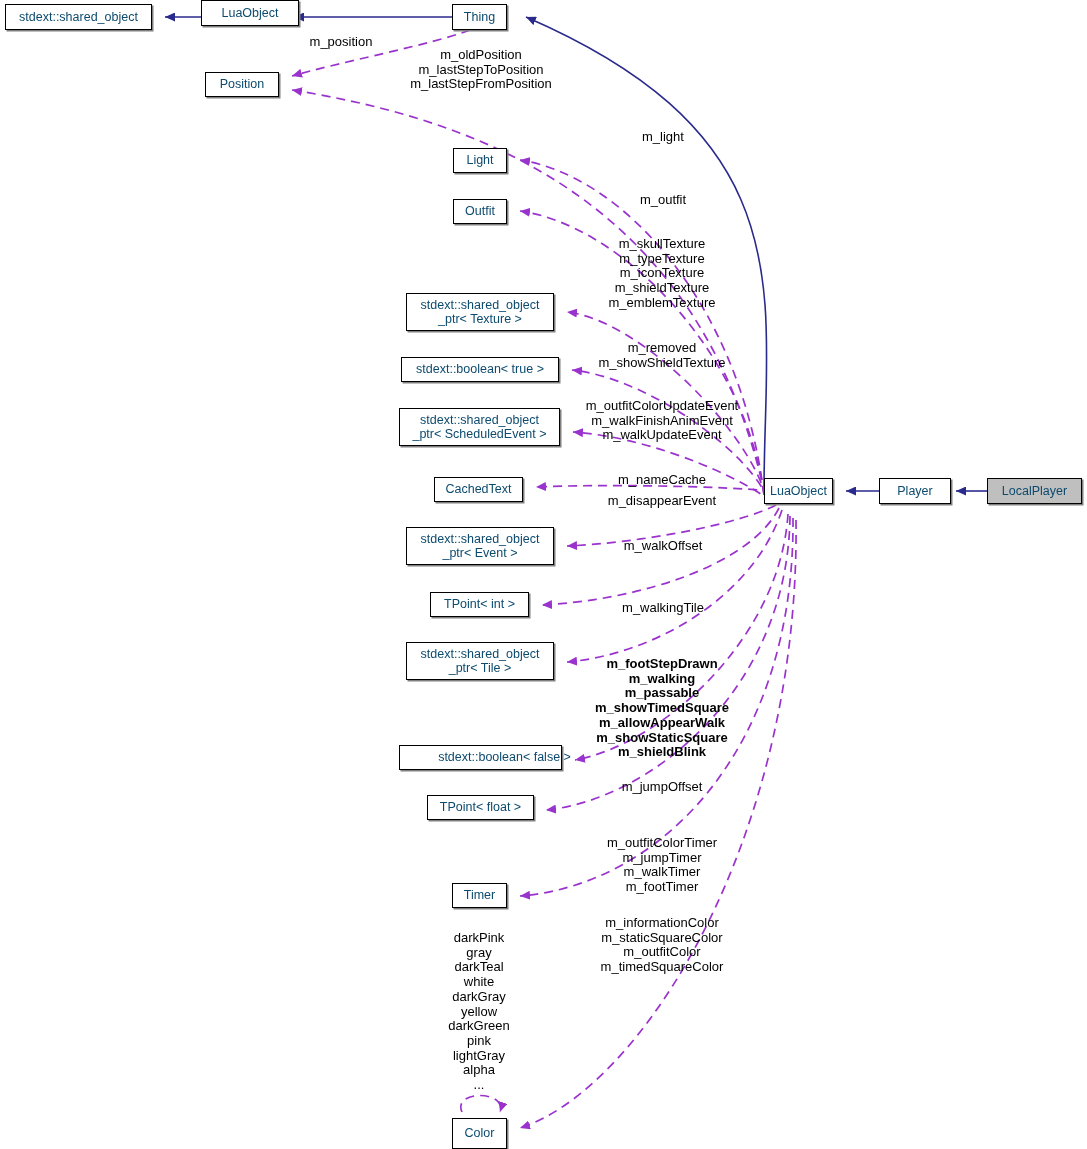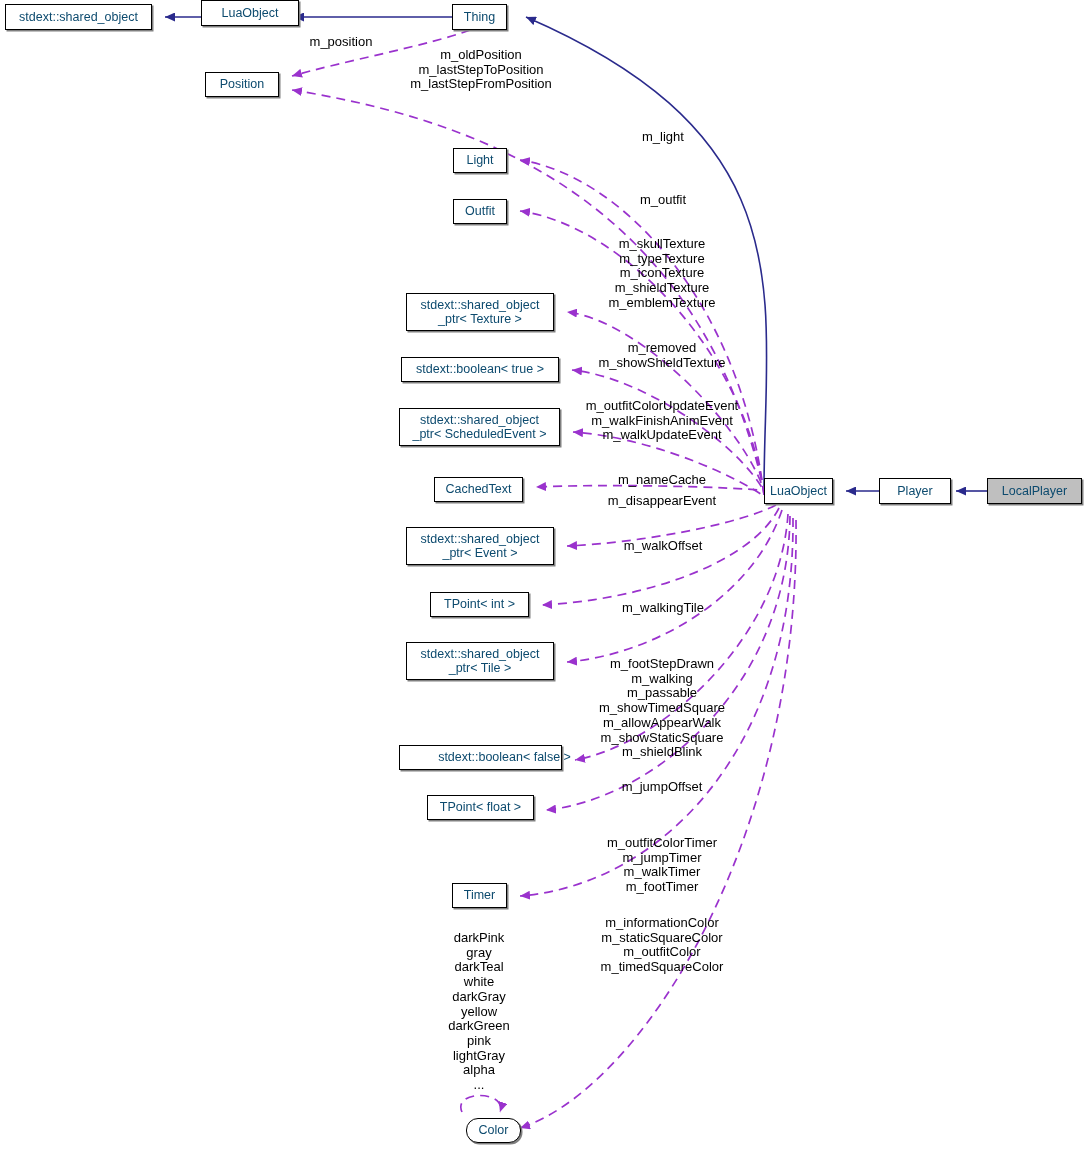--- a/index.html
+++ b/index.html
@@ -111,21 +111,21 @@
 _ptr&lt; ScheduledEvent &gt;</div>
       <div class="node" style="left: 434px; top: 477px; width: 89px; height: 25px;">CachedText</div>
       <div class="node" style="left: 406px; top: 527px; width: 148px; height: 38px;">stdext::shared_object
 _ptr&lt; Event &gt;</div>
       <div class="node" style="left: 430px; top: 592px; width: 99px; height: 25px;">TPoint&lt; int &gt;</div>
       <div class="node" style="left: 406px; top: 642px; width: 148px; height: 38px;">stdext::shared_object
 _ptr&lt; Tile &gt;</div>
       <div class="node" style="left: 399px; top: 745px; width: 163px; height: 25px; padding-left: 48px;">stdext::boolean&lt; false &gt;</div>
       <div class="node" style="left: 427px; top: 795px; width: 107px; height: 25px;">TPoint&lt; float &gt;</div>
       <div class="node" style="left: 452px; top: 883px; width: 55px; height: 25px;">Timer</div>
-      <div class="node" style="left: 466px; top: 1118px; width: 55px; height: 25px; border-radius: 12px;">Color</div>
+      <div class="node" style="left: 452px; top: 1118px; width: 55px; height: 31px;">Color</div>
       <div class="node" style="left: 764px; top: 478px; width: 69px; height: 26px;">LuaObject</div>
       <div class="node" style="left: 879px; top: 478px; width: 72px; height: 26px;">Player</div>
       <div class="node highlight" style="left: 987px; top: 478px; width: 95px; height: 26px;">LocalPlayer</div>
     </div>
 
   <div id="labels-layer">
       <div class="edge-label" style="left: 341px; top: 35px;">m_position</div>
       <div class="edge-label" style="left: 481px; top: 48px;">m_oldPosition
 m_lastStepToPosition
 m_lastStepFromPosition</div>
@@ -138,21 +138,21 @@
 m_emblemTexture</div>
       <div class="edge-label" style="left: 662px; top: 341px;">m_removed
 m_showShieldTexture</div>
       <div class="edge-label" style="left: 662px; top: 399px;">m_outfitColorUpdateEvent
 m_walkFinishAnimEvent
 m_walkUpdateEvent</div>
       <div class="edge-label" style="left: 662px; top: 473px;">m_nameCache</div>
       <div class="edge-label" style="left: 662px; top: 494px;">m_disappearEvent</div>
       <div class="edge-label" style="left: 663px; top: 539px;">m_walkOffset</div>
       <div class="edge-label" style="left: 663px; top: 601px;">m_walkingTile</div>
-      <div class="edge-label" style="left: 662px; top: 657px;">m_footStepDrawn
+      <div class="edge-label" style="left: 662px; top: 657px; font-weight: bold;">m_footStepDrawn
 m_walking
 m_passable
 m_showTimedSquare
 m_allowAppearWalk
 m_showStaticSquare
 m_shieldBlink</div>
       <div class="edge-label" style="left: 662px; top: 780px;">m_jumpOffset</div>
       <div class="edge-label" style="left: 662px; top: 836px;">m_outfitColorTimer
 m_jumpTimer
 m_walkTimer

